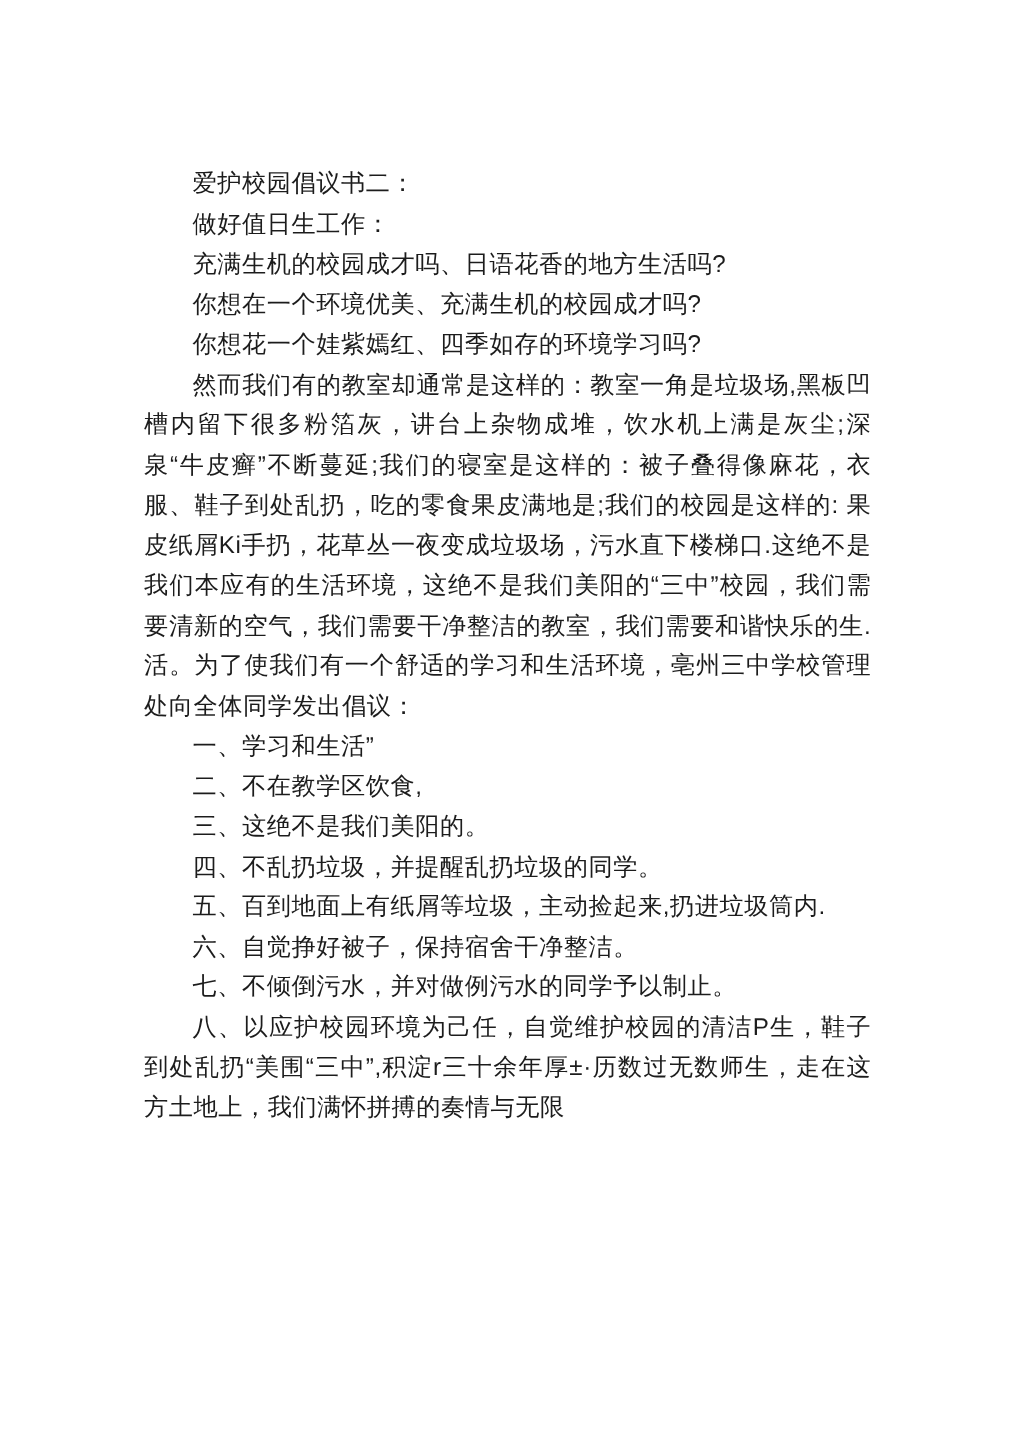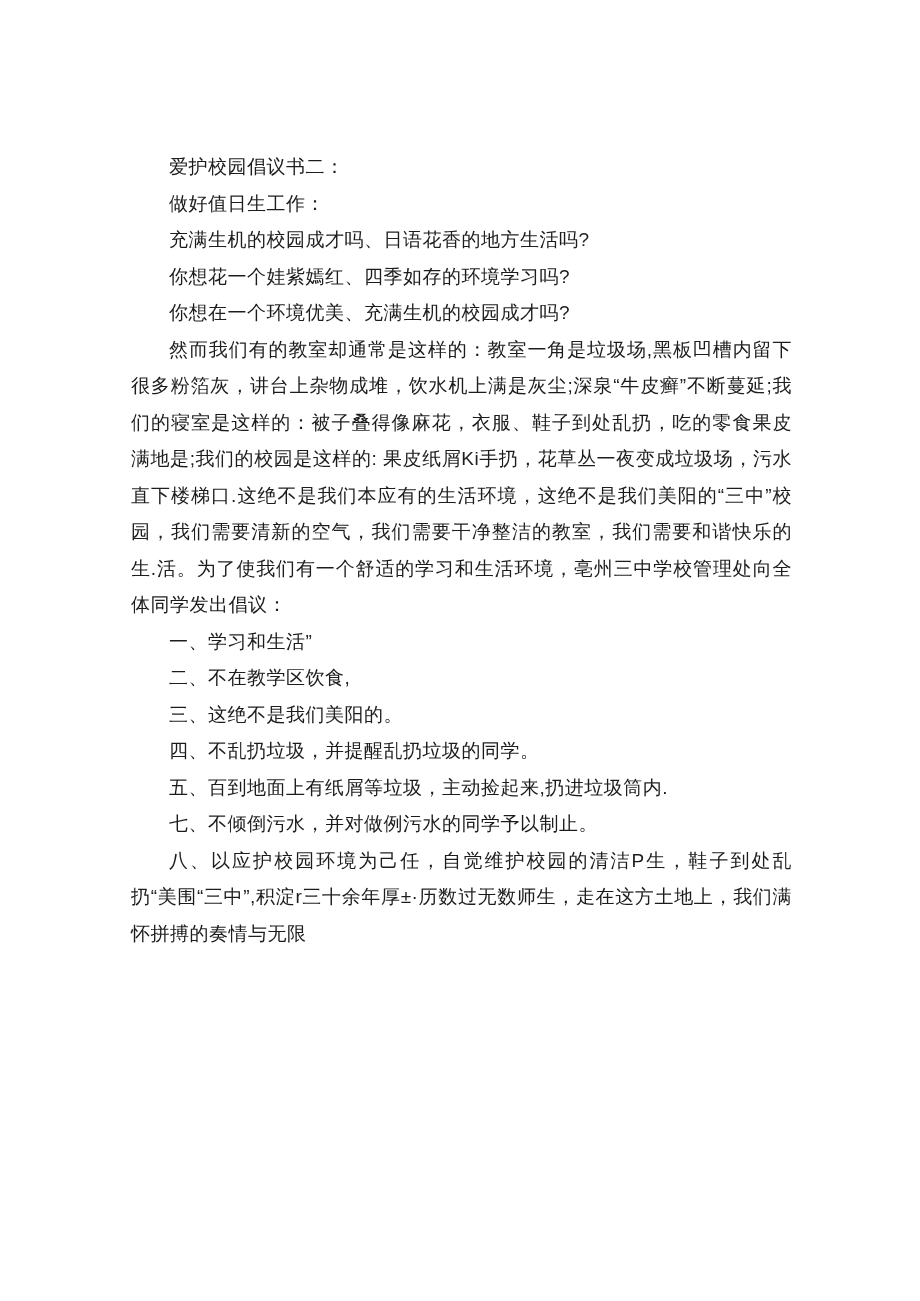--- a/index.html
+++ b/index.html
@@ -11,44 +11,45 @@
     height: 1301px;
     background: #ffffff;
     overflow: hidden;
   }
   .page {
     box-sizing: border-box;
     width: 920px;
     height: 1301px;
     padding: 149px 128px 0 131px;
     font-family: "Liberation Sans", "DejaVu Sans", sans-serif;
-    font-size: 19px;
+    font-size: 22px;
     line-height: 36.5px;
     color: #1c1c1c;
     letter-spacing: 0.5px;
   }
   .page p {
     margin: 0;
     text-indent: 2em;
   }
   .page p.para {
     text-align: justify;
     text-justify: inter-ideograph;
   }
 </style>
 </head>
 <body>
 
 <div class="page">
   <p>爱护校园倡议书二：</p>
   <p>做好值日生工作：</p>
   <p>充满生机的校园成才吗、日语花香的地方生活吗?</p>
+  <p>你想在一个环境优美、充满生机的校园成才吗?</p>
   <p>你想花一个娃紫嫣红、四季如存的环境学习吗?</p>
-  <p>你想在一个环境优美、充满生机的校园成才吗?</p>
   <p class="para">然而我们有的教室却通常是这样的：教室一角是垃圾场,黑板凹槽内留下很多粉箔灰，讲台上杂物成堆，饮水机上满是灰尘;深泉“牛皮癣”不断蔓延;我们的寝室是这样的：被子叠得像麻花，衣服、鞋子到处乱扔，吃的零食果皮满地是;我们的校园是这样的: 果皮纸屑Ki手扔，花草丛一夜变成垃圾场，污水直下楼梯口.这绝不是我们本应有的生活环境，这绝不是我们美阳的“三中”校园，我们需要清新的空气，我们需要干净整洁的教室，我们需要和谐快乐的生.活。为了使我们有一个舒适的学习和生活环境，亳州三中学校管理处向全体同学发出倡议：</p>
   <p>一、学习和生活”</p>
   <p>二、不在教学区饮食,</p>
   <p>三、这绝不是我们美阳的。</p>
   <p>四、不乱扔垃圾，并提醒乱扔垃圾的同学。</p>
   <p>五、百到地面上有纸屑等垃圾，主动捡起来,扔进垃圾筒内.</p>
+  <p>六、自觉挣好被子，保持宿舍干净整洁。</p>
   <p>七、不倾倒污水，并对做例污水的同学予以制止。</p>
   <p class="para">八、以应护校园环境为己任，自觉维护校园的清洁P生，鞋子到处乱扔“美围“三中”,积淀r三十余年厚±·历数过无数师生，走在这方土地上，我们满怀拼搏的奏情与无限</p>
 </div>
 
 </body></html>

